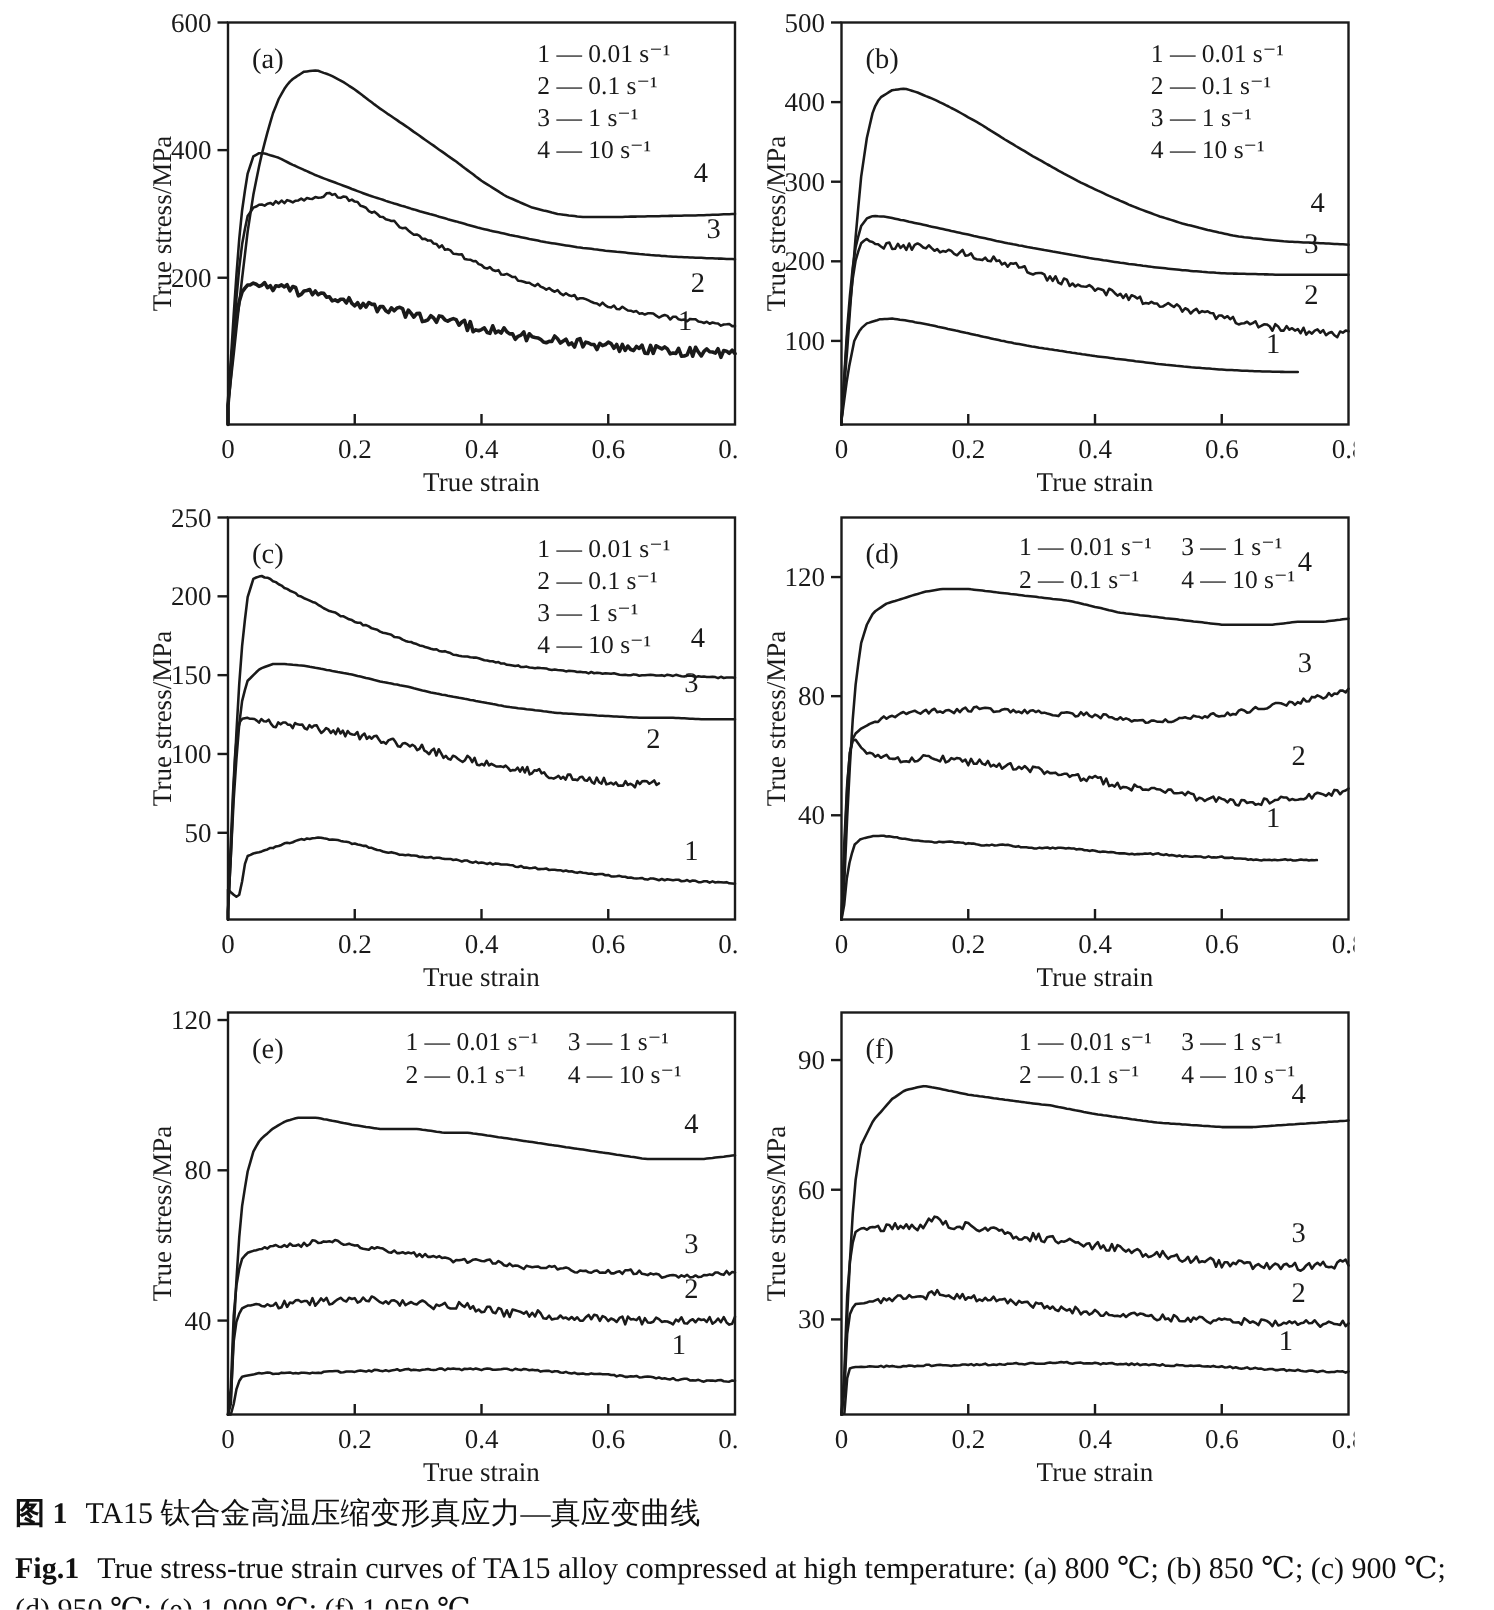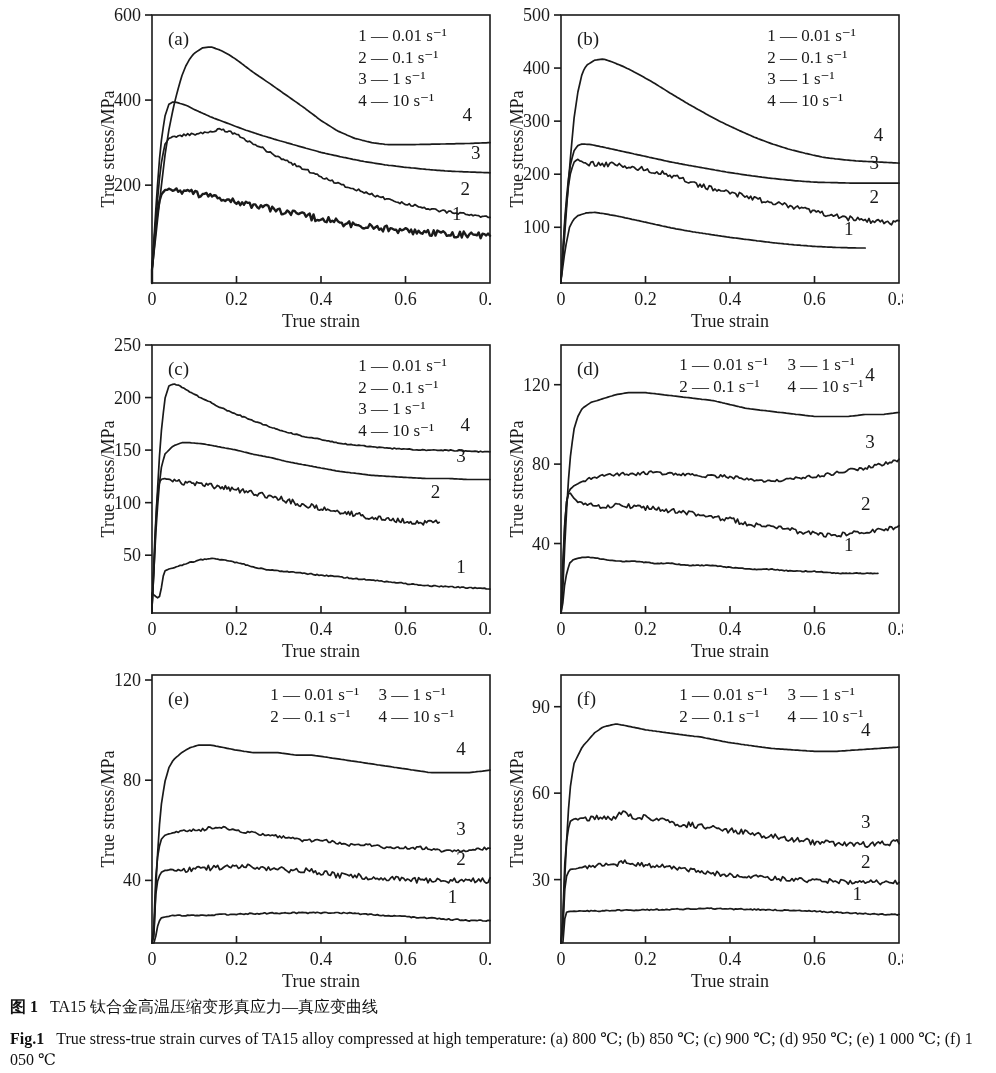--- a/index.html
+++ b/index.html
@@ -3,21 +3,21 @@
 <meta charset="utf-8">
 <style>
   html,body{margin:0;padding:0;background:#ffffff;}
   body{width:996px;height:1073px;overflow:hidden;
        font-family:"Liberation Serif","DejaVu Serif",serif;color:#111;}
   .figure{width:996px;}
   .charts-grid{display:grid;grid-template-columns:394px 411px;padding-left:98px;}
   .panel{display:block;}
   svg text{font-family:"Liberation Serif","DejaVu Serif",serif;}
   .caption{padding:6px 14px 0 10px;}
-  .caption p{margin:0 0 10px 0;font-size:16px;line-height:1.35;}
+  .caption p{margin:0 0 10px 0;font-size:20px;line-height:1.35;}
   .caption b{margin-right:12px;}
 </style>
 </head>
 <body>
 
 <div class="figure">
   <div class="charts-grid">
     <svg class="panel" width="394" height="330" viewBox="0 0 394 330">
         <rect x="54" y="15" width="338" height="268" fill="none" stroke="#1a1a1a" stroke-width="1.6"></rect>
         <line x1="54" y1="185.15873015873018" x2="47" y2="185.15873015873018" stroke="#1a1a1a" stroke-width="1.6"></line>

